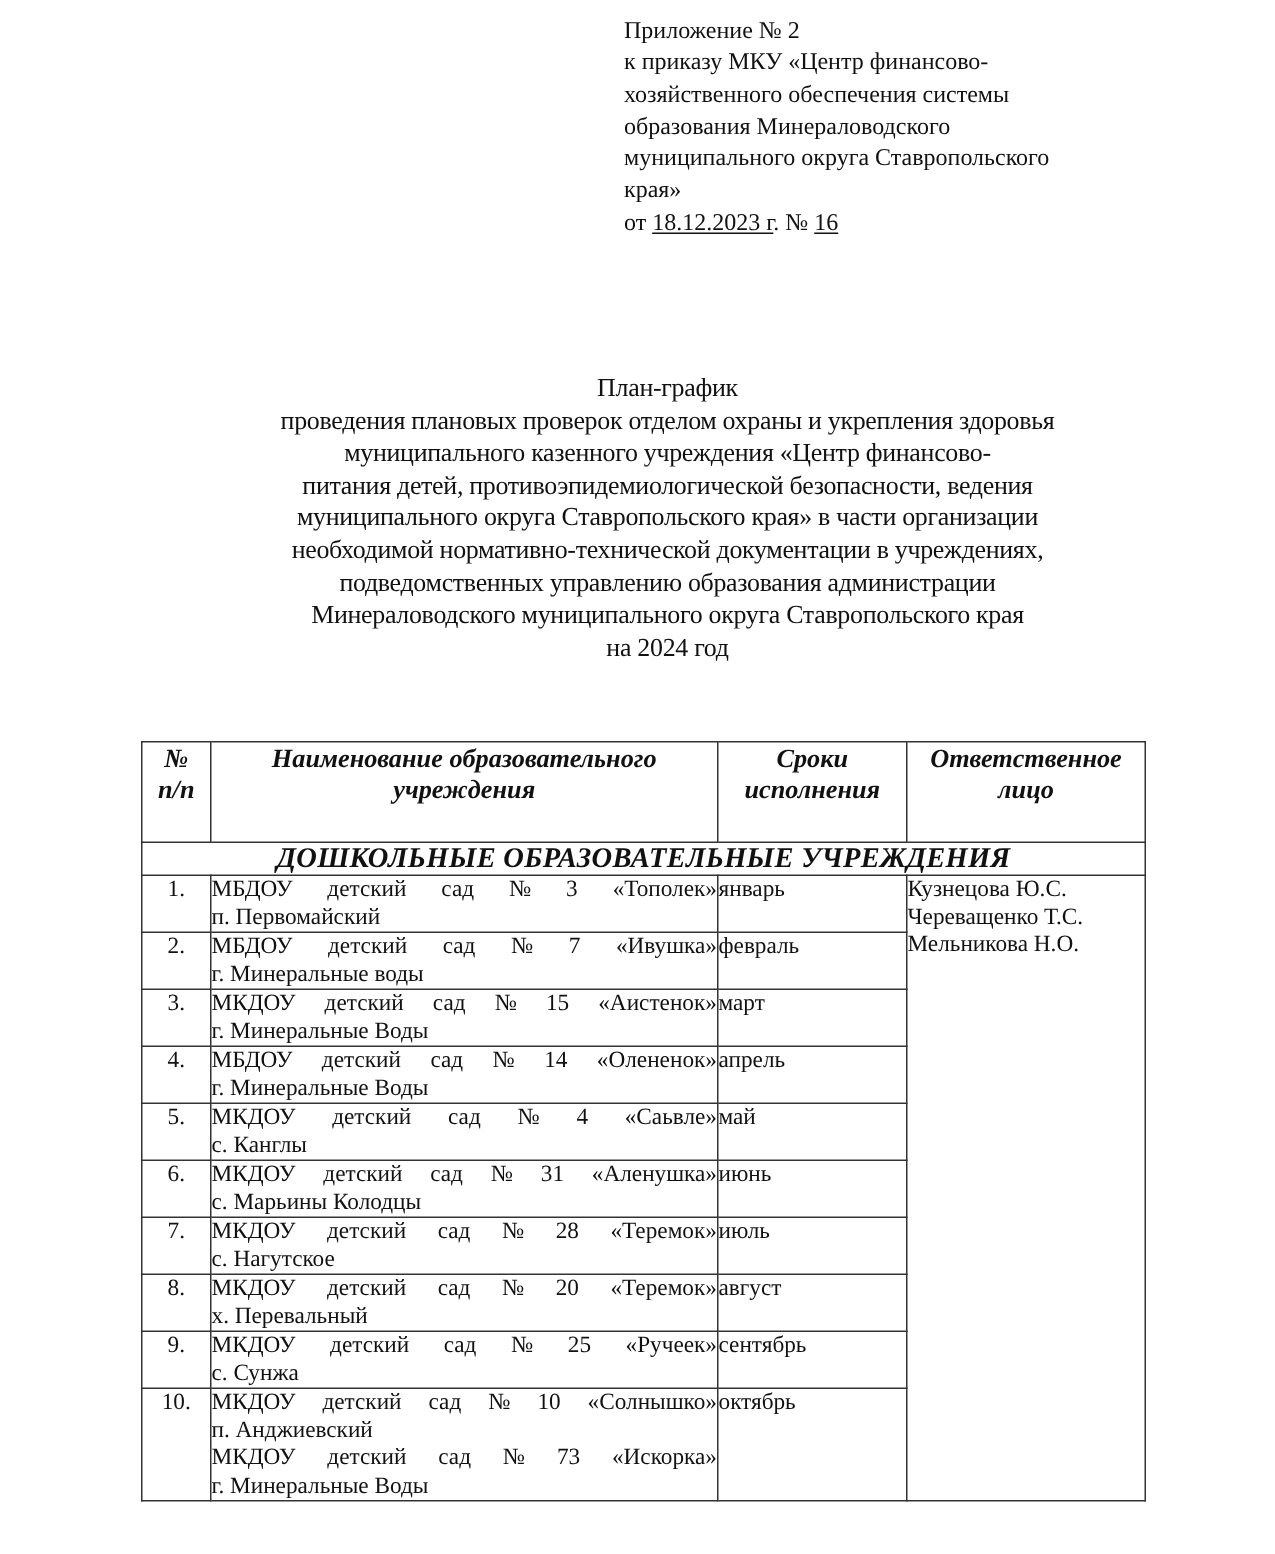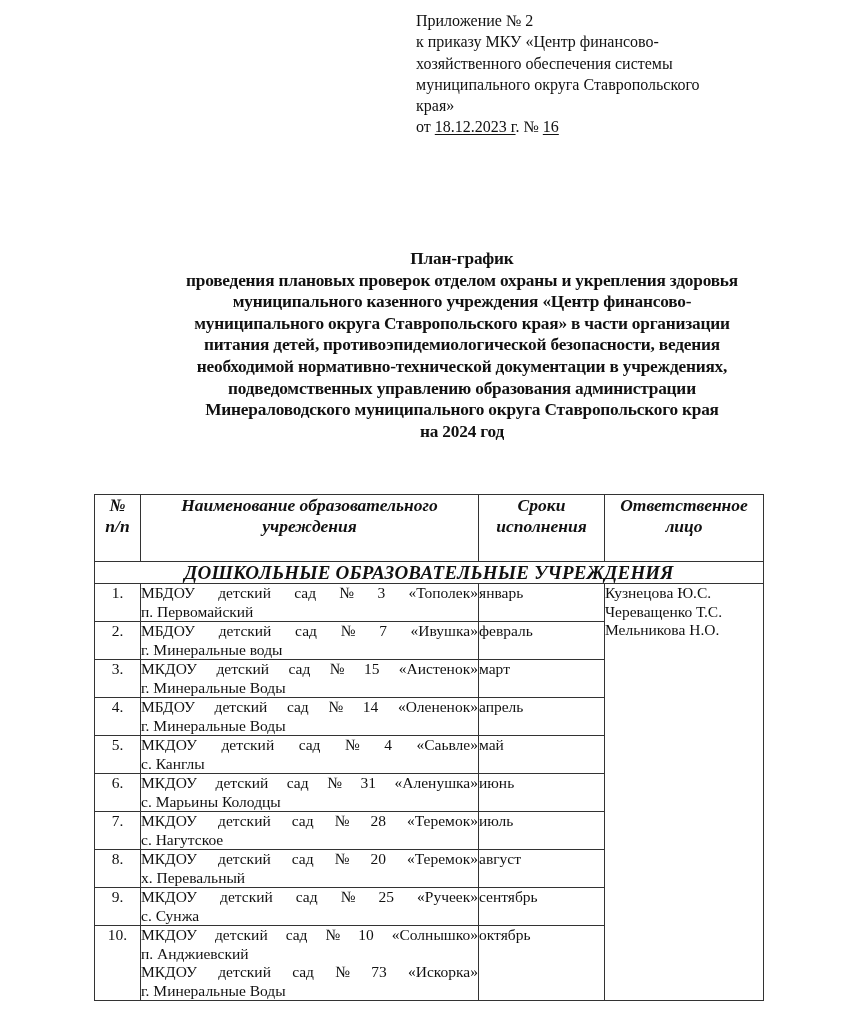--- a/index.html
+++ b/index.html
@@ -21,25 +21,25 @@
       top: 10px;
       width: 410px;
       font-size: 16px;
       line-height: 21.3px;
     }
     .appendix div { white-space: nowrap; }
     .u { text-decoration: underline; text-underline-offset: 2px; }
 
     .title-block {
       position: absolute;
-      left: 117px;
+      left: 100px;
       top: 248px;
       width: 690px;
       text-align: center;
-      font-weight: bold;
+      font-weight: normal;
       font-size: 17.3px;
       line-height: 21.6px;
       letter-spacing: -0.2px;
     }
     .title-block div { white-space: nowrap; }
 
     table.plan {
       position: absolute;
       left: 94px;
       top: 494px;
@@ -103,31 +103,32 @@
     tr.row td { height: 37px; }
     tr.row-tall td { height: 74px; }
   </style>
 </head>
 <body>
 
 <div class="appendix">
   <div>Приложение № 2</div>
   <div>к приказу МКУ «Центр финансово-</div>
   <div>хозяйственного обеспечения системы</div>
+  <div>образования Минераловодского</div>
   <div>муниципального округа Ставропольского</div>
   <div>края»</div>
   <div><span>от</span> <span class="u">18.12.2023 г</span><span>. №</span> <span class="u">16</span></div>
 </div>
 
 <div class="title-block">
   <div>План-график</div>
   <div>проведения плановых проверок отделом охраны и укрепления здоровья</div>
   <div>муниципального казенного учреждения «Центр финансово-</div>
+  <div>питания детей, противоэпидемиологической безопасности, ведения</div>
   <div>муниципального округа Ставропольского края»  в части организации</div>
-  <div>питания детей, противоэпидемиологической безопасности, ведения</div>
   <div>необходимой нормативно-технической документации в учреждениях,</div>
   <div>подведомственных управлению образования администрации</div>
   <div>Минераловодского муниципального округа Ставропольского края</div>
   <div>на 2024  год</div>
 </div>
 
 <table class="plan">
   <colgroup>
     <col class="c-num">
       <col class="c-name">

